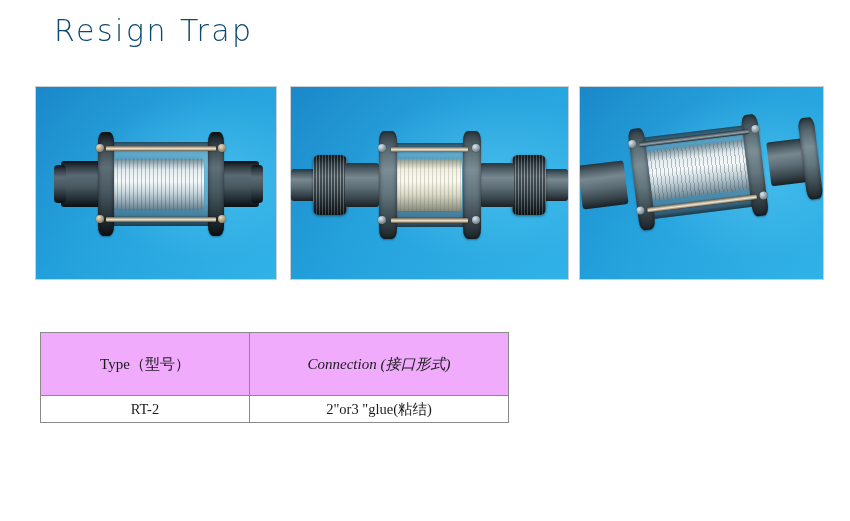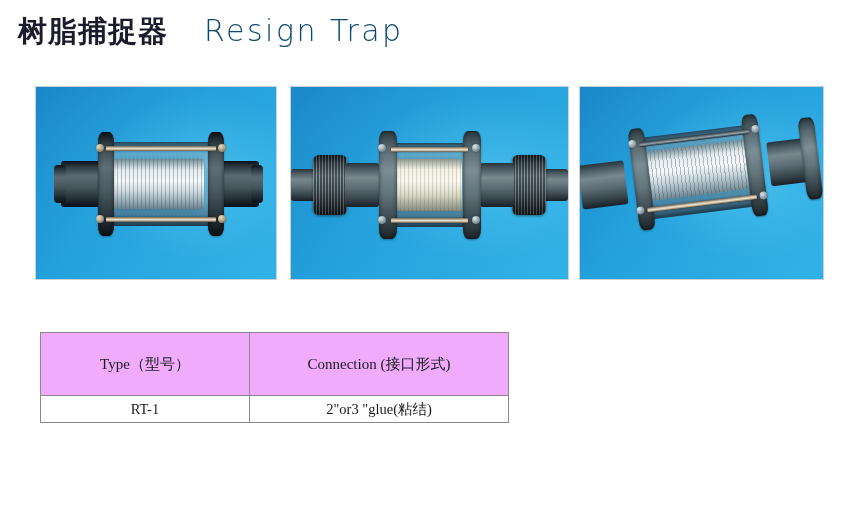--- a/index.html
+++ b/index.html
@@ -214,27 +214,26 @@
     height: 62px;
     padding: 0 4px;
   }
   .spec-table td {
     background: #ffffff;
     font-size: 14.5px;
     height: 26px;
     padding: 0 4px;
   }
   .col-type { width: 200px; }
-  .col-conn { width: 250px; }
+  .col-conn { width: 250px; font-style: italic; }
 </style>
 </head>
 <body>
 
 <div class="title-row">
-  <span class="title-cn">树脂捕捉器</span>
   <span class="title-en">Resign Trap</span>
 </div>
 
 <div class="photos">
 
   <div class="photo p1">
     <div class="bg-glow"></div>
     <div class="device">
 
       <div class="stub" style="left:25px; top:74px; width:48px; height:46px;"></div>
@@ -316,17 +315,17 @@
 
 <table class="spec-table">
   <thead>
     <tr>
       <th class="col-type">Type（型号）</th>
       <th class="col-conn">Connection (接口形式)</th>
     </tr>
   </thead>
   <tbody>
     <tr>
-      <td>RT-1</td>
+      <td>RT-2</td>
       <td>2"or3 "glue(粘结)</td>
     </tr>
   </tbody>
 </table>
 
 </body></html>

